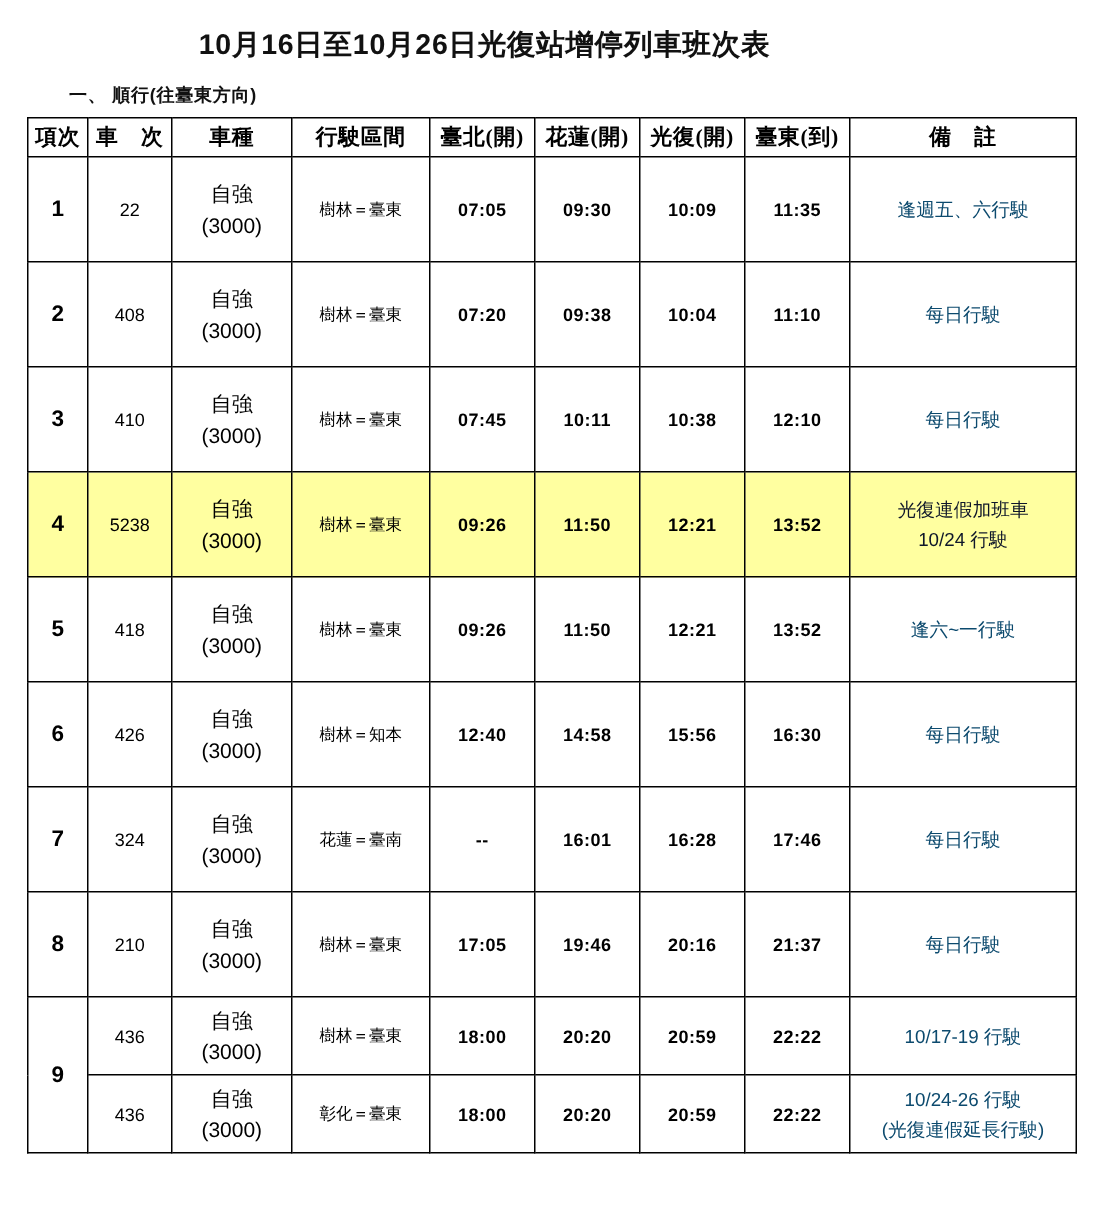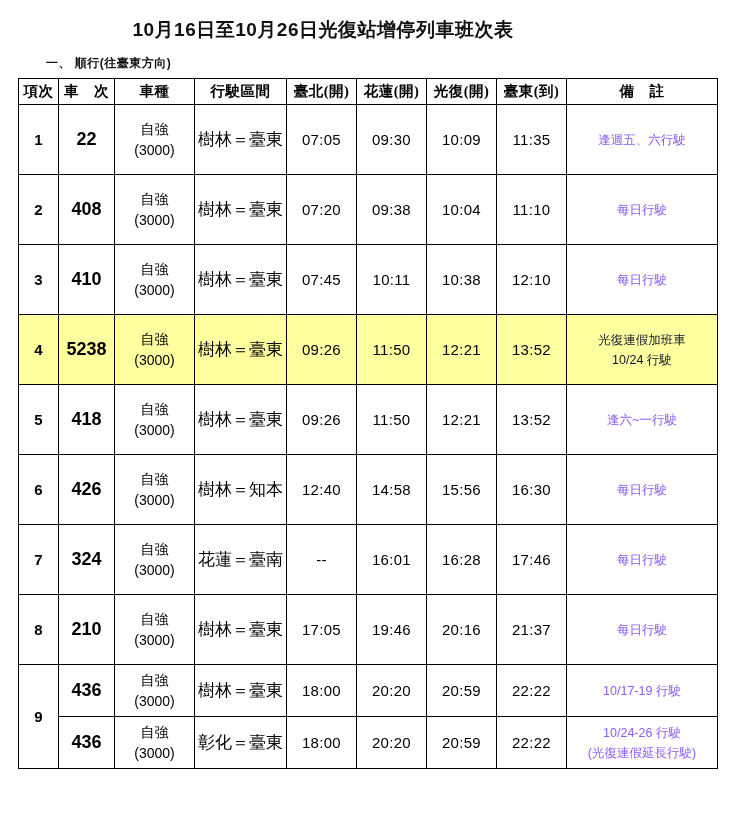--- a/index.html
+++ b/index.html
@@ -64,42 +64,42 @@
   .c-t2      { width: 70px; }
   .c-t3      { width: 70px; }
   .c-t4      { width: 70px; }
   .c-note    { width: 151px; }
 
   td.no {
     font-size: 15px;
     font-weight: bold;
   }
   td.train {
-    font-size: 18px;
-    font-weight: bold;
+    font-size: 12px;
+    font-weight: normal;
   }
   td.type {
     font-size: 14px;
     line-height: 1.45;
     font-weight: normal;
   }
   td.type .t1 { display: block; }
   td.type .t2 { display: block; }
   td.seg {
-    font-size: 17px;
+    font-size: 11px;
   }
   td.time {
-    font-size: 15px;
-    font-weight: normal;
+    font-size: 12px;
+    font-weight: bold;
     letter-spacing: 0.3px;
   }
   td.note {
     font-size: 12.5px;
     line-height: 1.6;
-    color: #8b5cf6;
+    color: #0c4a6e;
   }
   td.note .n2 { display: block; }
   tr.row { height: 70px; }
   tr.row-split { height: 52px; }
   tr.highlight td {
     background: #ffffa0;
   }
   tr.highlight td.note {
     color: #0f172a;
   }

